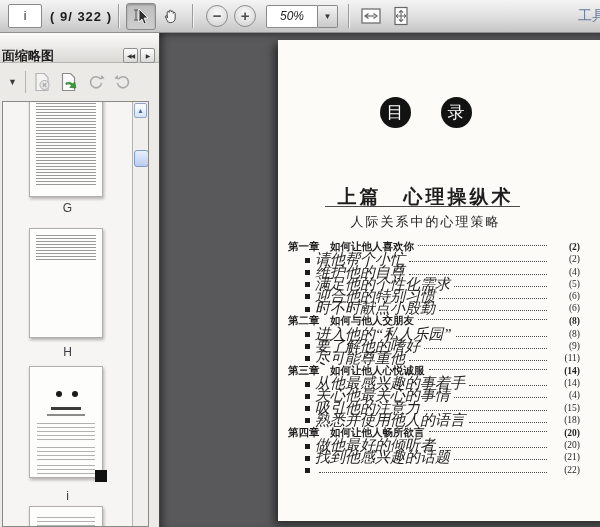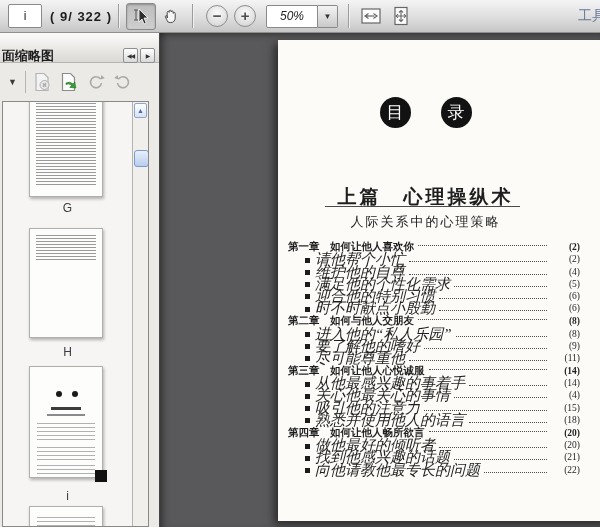--- a/index.html
+++ b/index.html
@@ -348,21 +348,20 @@
             <span class="pageno">(20)</span>
           </div>
           <div class="toc-row toc-it">
             <span class="bullet"></span>
             <span class="toc-t">找到他感兴趣的话题</span>
             <span class="leader"></span>
             <span class="pageno">(21)</span>
           </div>
           <div class="toc-row toc-it">
             <span class="bullet"></span>
-            <span class="toc-t">向他请教他最专长的问题</span>
             <span class="leader"></span>
             <span class="pageno">(22)</span>
           </div>
         </div>
     </div>
   </div>
 
 </div>
 
 </body></html>

